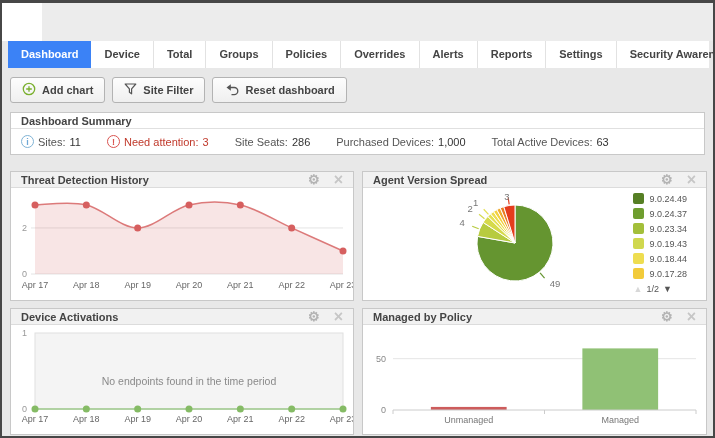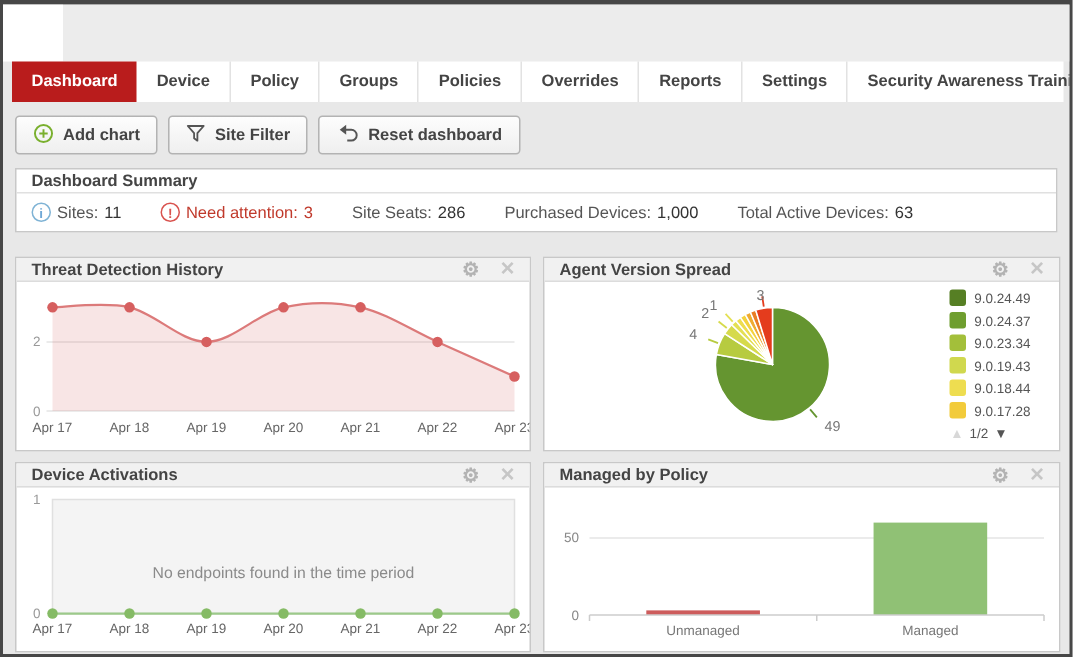--- a/index.html
+++ b/index.html
@@ -11,21 +11,21 @@
   .topbar { height:38px; background:#ececec; display:flex; align-items:stretch; }
   .logo-box { background:#fff; padding:3px 26px 2px 14px; }
   .logo-webroot { font-size:8px; font-weight:bold; color:#5a8f2a; letter-spacing:1.5px; margin-top:1px; }
   .logo-main { font-size:20px; line-height:22px; margin-top:-2px; }
   .logo-main .secure { font-weight:bold; color:#53892a; }
   .logo-main .anywhere { font-style:italic; color:#7aa743; }
 
   
   .tabbar { height:27px; margin:0 4px 0 6px; background:#fff; display:flex; font-size:11px; font-weight:bold; color:#444; }
   .tab { padding:0 13px; line-height:27px; border-right:1px solid #e2e2e2; cursor:pointer; white-space:nowrap; }
-  .tab.active { background:#b91c1c; color:#fff; border-right:none; }
+  .tab.active { background:#3b82f6; color:#fff; border-right:none; }
   .tab-filler { flex:1; }
 
   
   .toolbar { margin:9px 8px; display:flex; gap:7px; height:26px; }
   .tbtn { display:inline-flex; align-items:center; gap:6px; padding:0 11px;
           background:linear-gradient(#fdfdfd,#efefef); border:1px solid #b3b3b3; border-radius:3px;
           font-size:11px; font-weight:bold; color:#444; cursor:pointer; }
 
   
   .panel { background:#fff; border:1px solid #c8c8c8; }
@@ -66,24 +66,25 @@
 <div class="app">
 
   <div class="topbar">
     <div class="logo-box">
     </div>
   </div>
 
   <div class="tabbar">
     <div class="tab active">Dashboard</div>
     <div class="tab">Device</div>
-    <div class="tab">Policy</div>
+    <div class="tab">Total</div>
     <div class="tab">Groups</div>
     <div class="tab">Policies</div>
     <div class="tab">Overrides</div>
+    <div class="tab">Alerts</div>
     <div class="tab">Reports</div>
     <div class="tab">Settings</div>
     <div class="tab">Security Awareness Training</div>
     <div class="tab-filler"></div>
   </div>
 
   <div class="toolbar">
     <button class="tbtn">
       <span><svg width="14" height="14" viewBox="0 0 14 14">
             <circle cx="7" cy="7" r="5.7" fill="none" stroke="#7ab02e" stroke-width="1.3"></circle>

